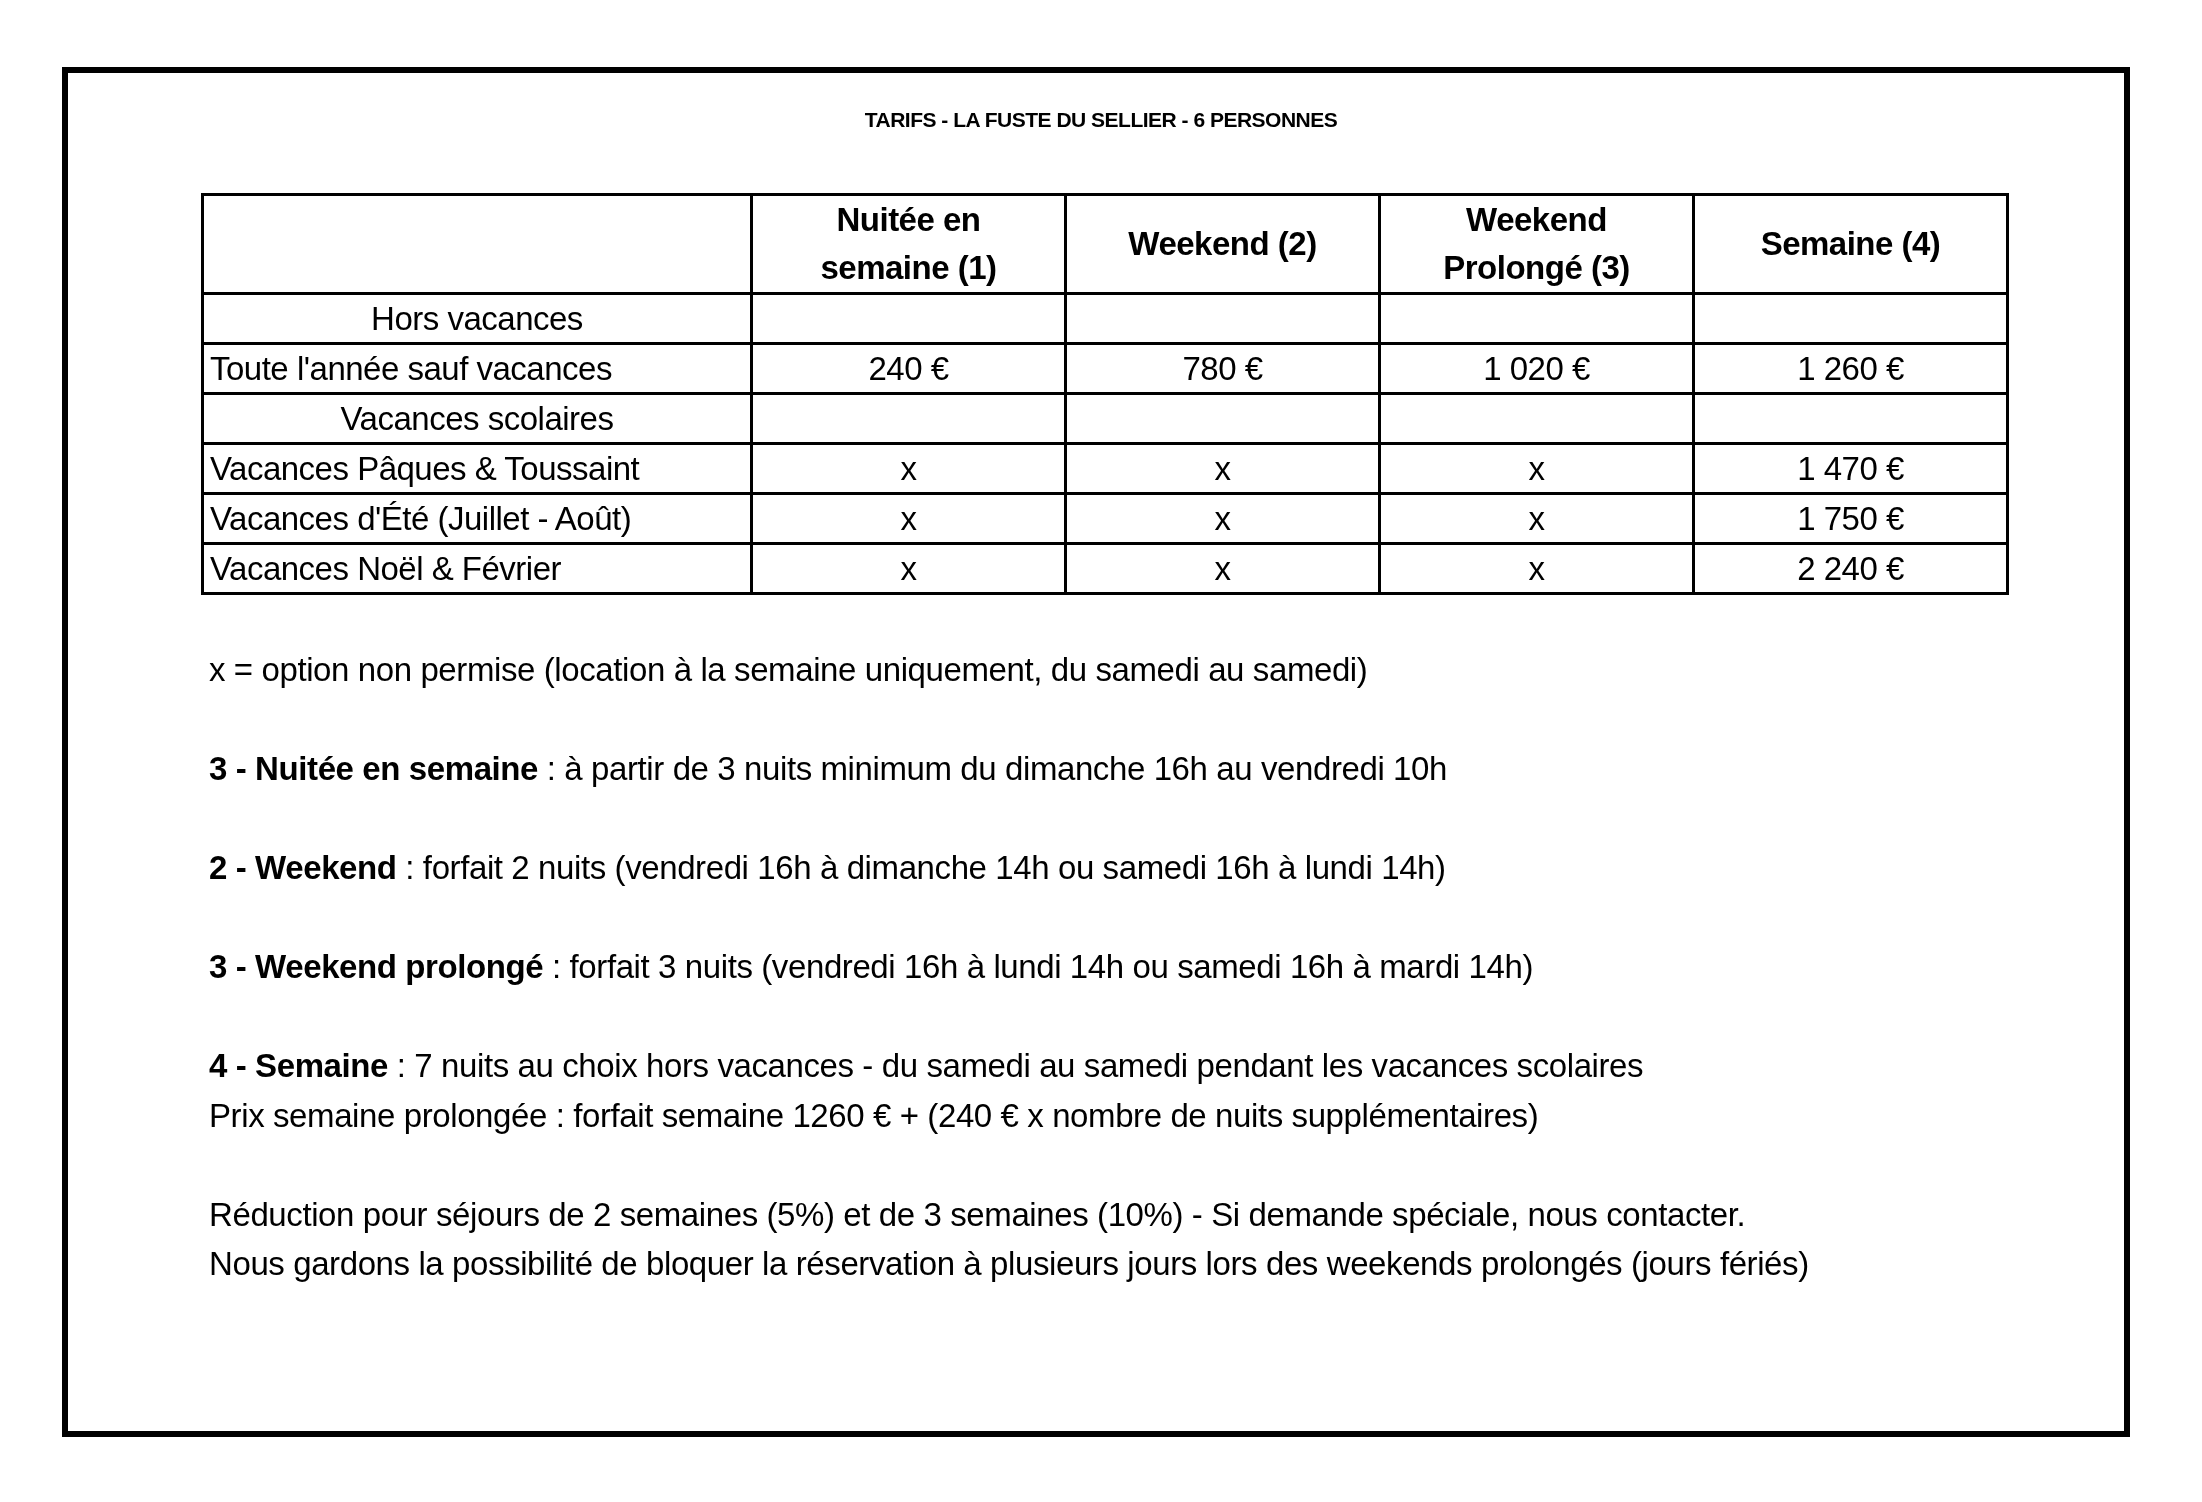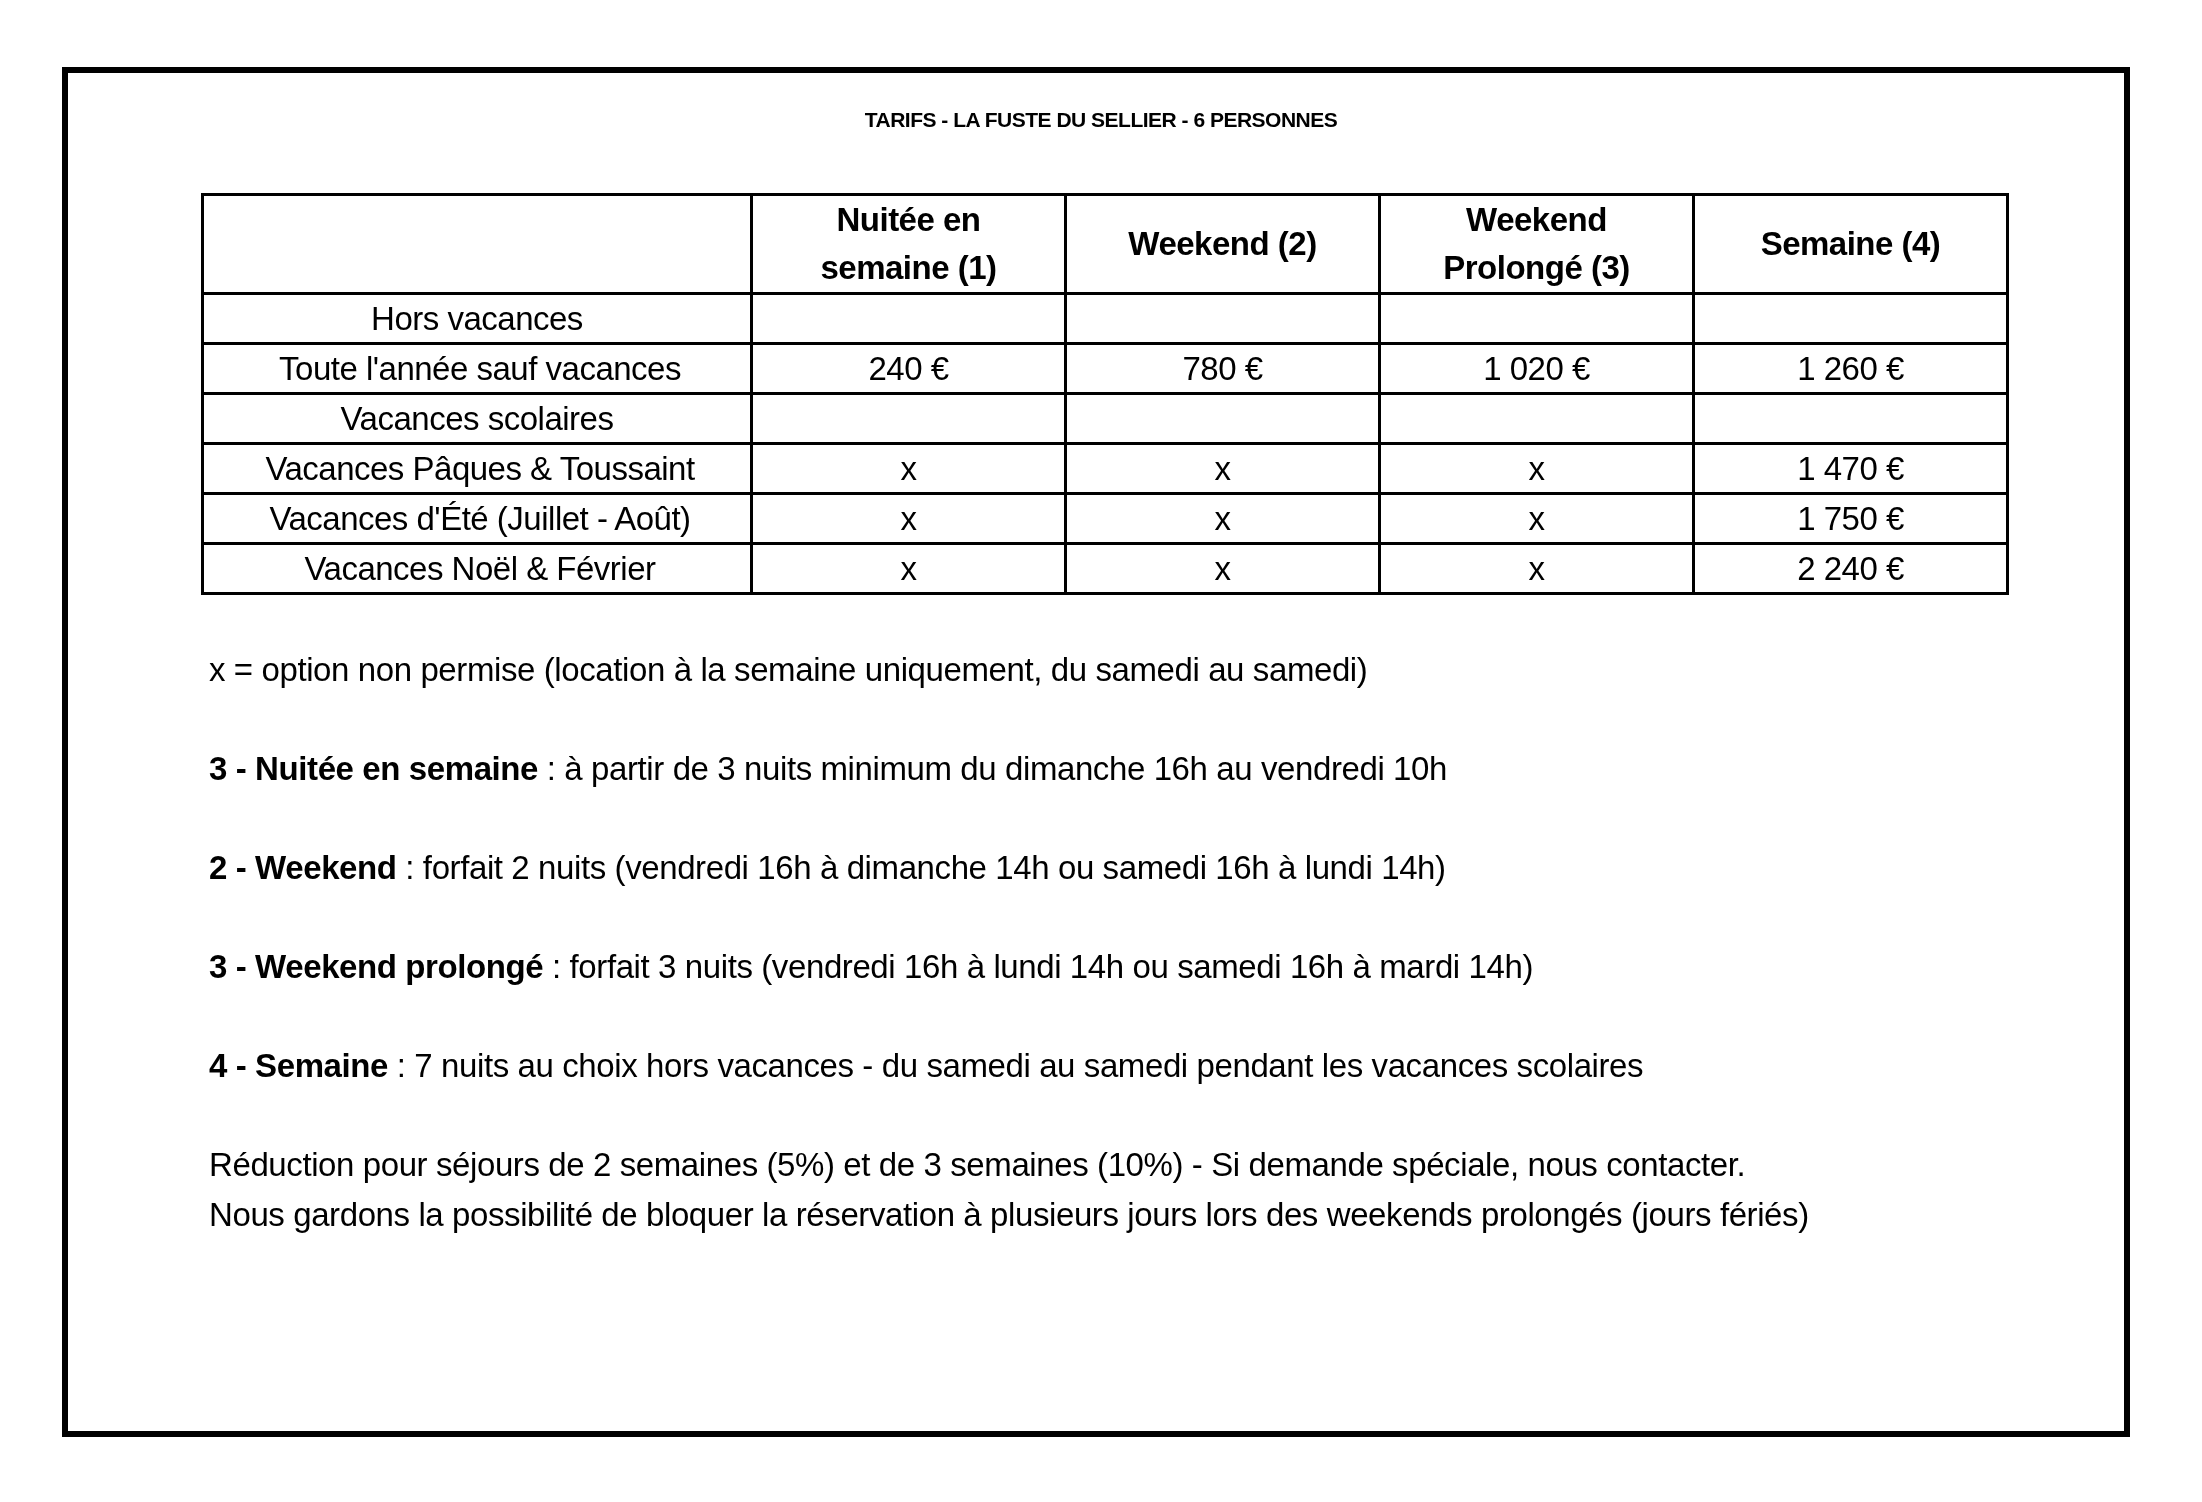--- a/index.html
+++ b/index.html
@@ -6,21 +6,21 @@
   body { width:2202px; height:1502px; position:relative; overflow:hidden;
          font-family:"Liberation Sans", "DejaVu Sans", sans-serif; color:#000; }
   .frame { position:absolute; left:62px; top:67px; width:2068px; height:1370px;
            border:6px solid #000; box-sizing:border-box; }
   .title { position:absolute; left:0; right:0; top:108px; text-align:center;
            font-weight:bold; font-size:21px; letter-spacing:-0.5px; }
   table.tarifs { position:absolute; left:201px; top:193px; border-collapse:collapse;
                  font-size:33px; letter-spacing:-0.5px; }
   table.tarifs td, table.tarifs th { border:3px solid #000; padding:0; height:47px; }
   table.tarifs th { font-weight:bold; height:96px; line-height:48px; text-align:center; }
-  td.label { text-align:center; padding-left:6px !important; width:540px; }
+  td.label { text-align:left; padding-left:6px !important; width:540px; }
   td.section { text-align:center; font-weight:normal; }
   td.val { text-align:center; width:311px; }
   th.col0 { width:546px; }
   .notes { position:absolute; left:209px; top:645px; font-size:33px; letter-spacing:-0.4px; line-height:49.5px; }
   .notes .line { height:49.5px; white-space:nowrap; }
   .notes .gap { height:49.5px; }
   .notes b { font-weight:bold; }
 </style>
 </head>
 <body>
@@ -96,16 +96,17 @@
 <div class="notes">
   <div class="line">x = option non permise (location à la semaine uniquement, du samedi au samedi)</div>
   <div class="gap"></div>
   <div class="line"><b>3 - Nuitée en semaine</b><span> : à partir de 3 nuits minimum du dimanche 16h au vendredi 10h</span></div>
   <div class="gap"></div>
   <div class="line"><b>2 - Weekend</b><span> : forfait 2 nuits (vendredi 16h à dimanche 14h ou samedi 16h à lundi 14h)</span></div>
   <div class="gap"></div>
   <div class="line"><b>3 - Weekend prolongé</b><span> : forfait 3 nuits (vendredi 16h à lundi 14h ou samedi 16h à mardi 14h)</span></div>
   <div class="gap"></div>
   <div class="line"><b>4 - Semaine</b><span> : 7 nuits au choix hors vacances - du samedi au samedi pendant les vacances scolaires</span></div>
+  <div class="line">Prix semaine prolongée : forfait semaine 1260 € + (240 € x nombre de nuits supplémentaires)</div>
   <div class="gap"></div>
   <div class="line">Réduction pour séjours de 2 semaines (5%) et de 3 semaines (10%) - Si demande spéciale, nous contacter.</div>
   <div class="line">Nous gardons la possibilité de bloquer la réservation à plusieurs jours lors des weekends prolongés (jours fériés)</div>
 </div>
 
 </body></html>

